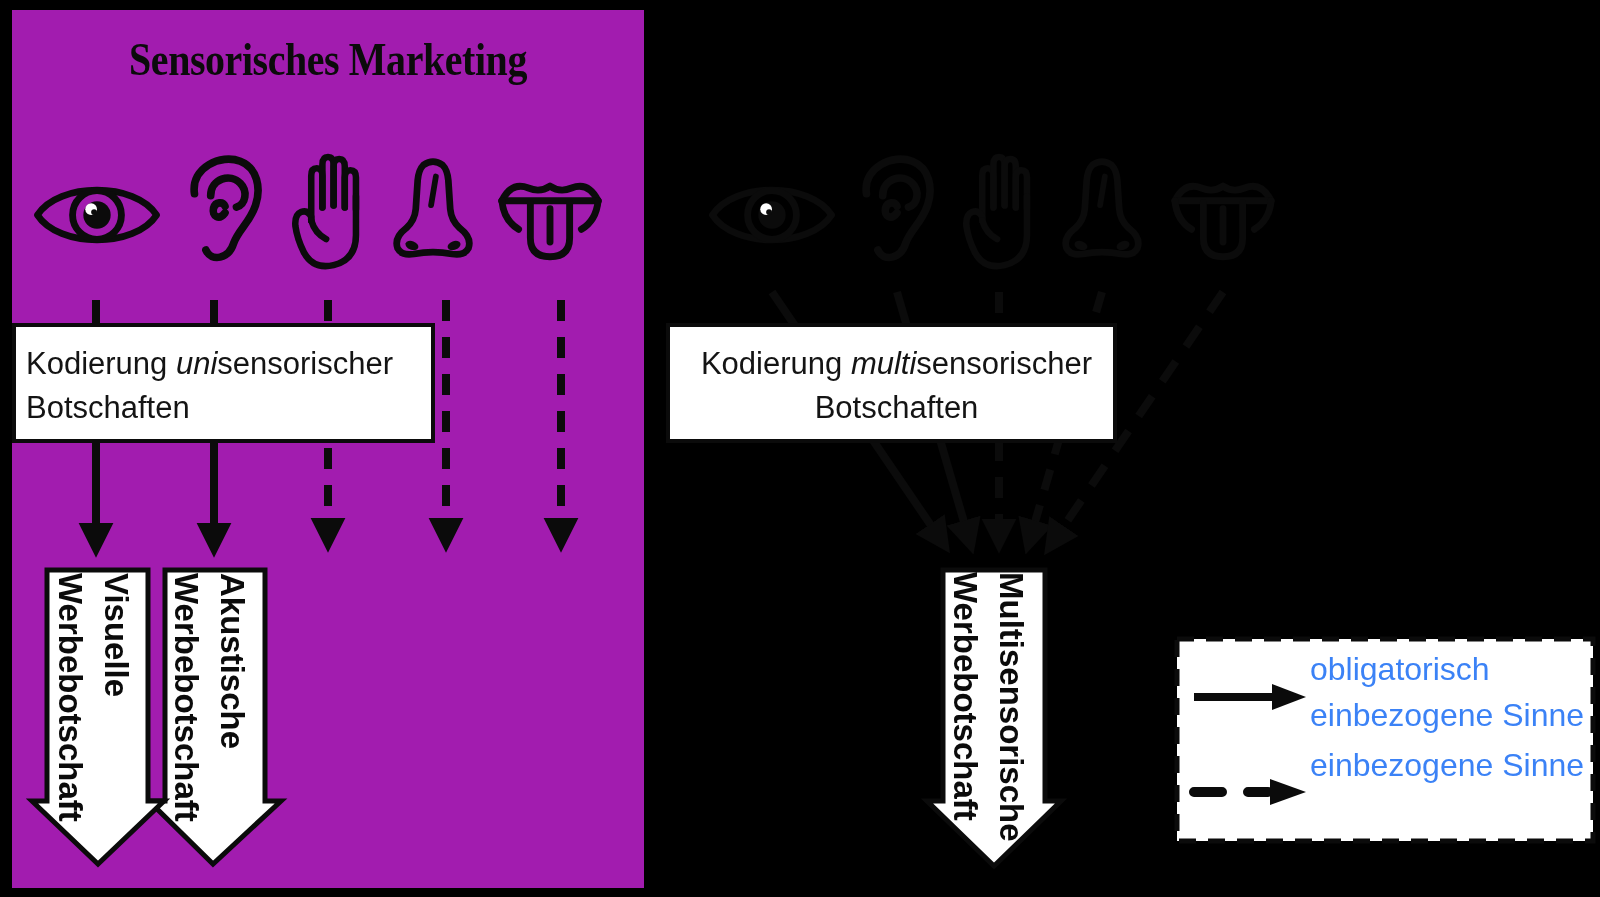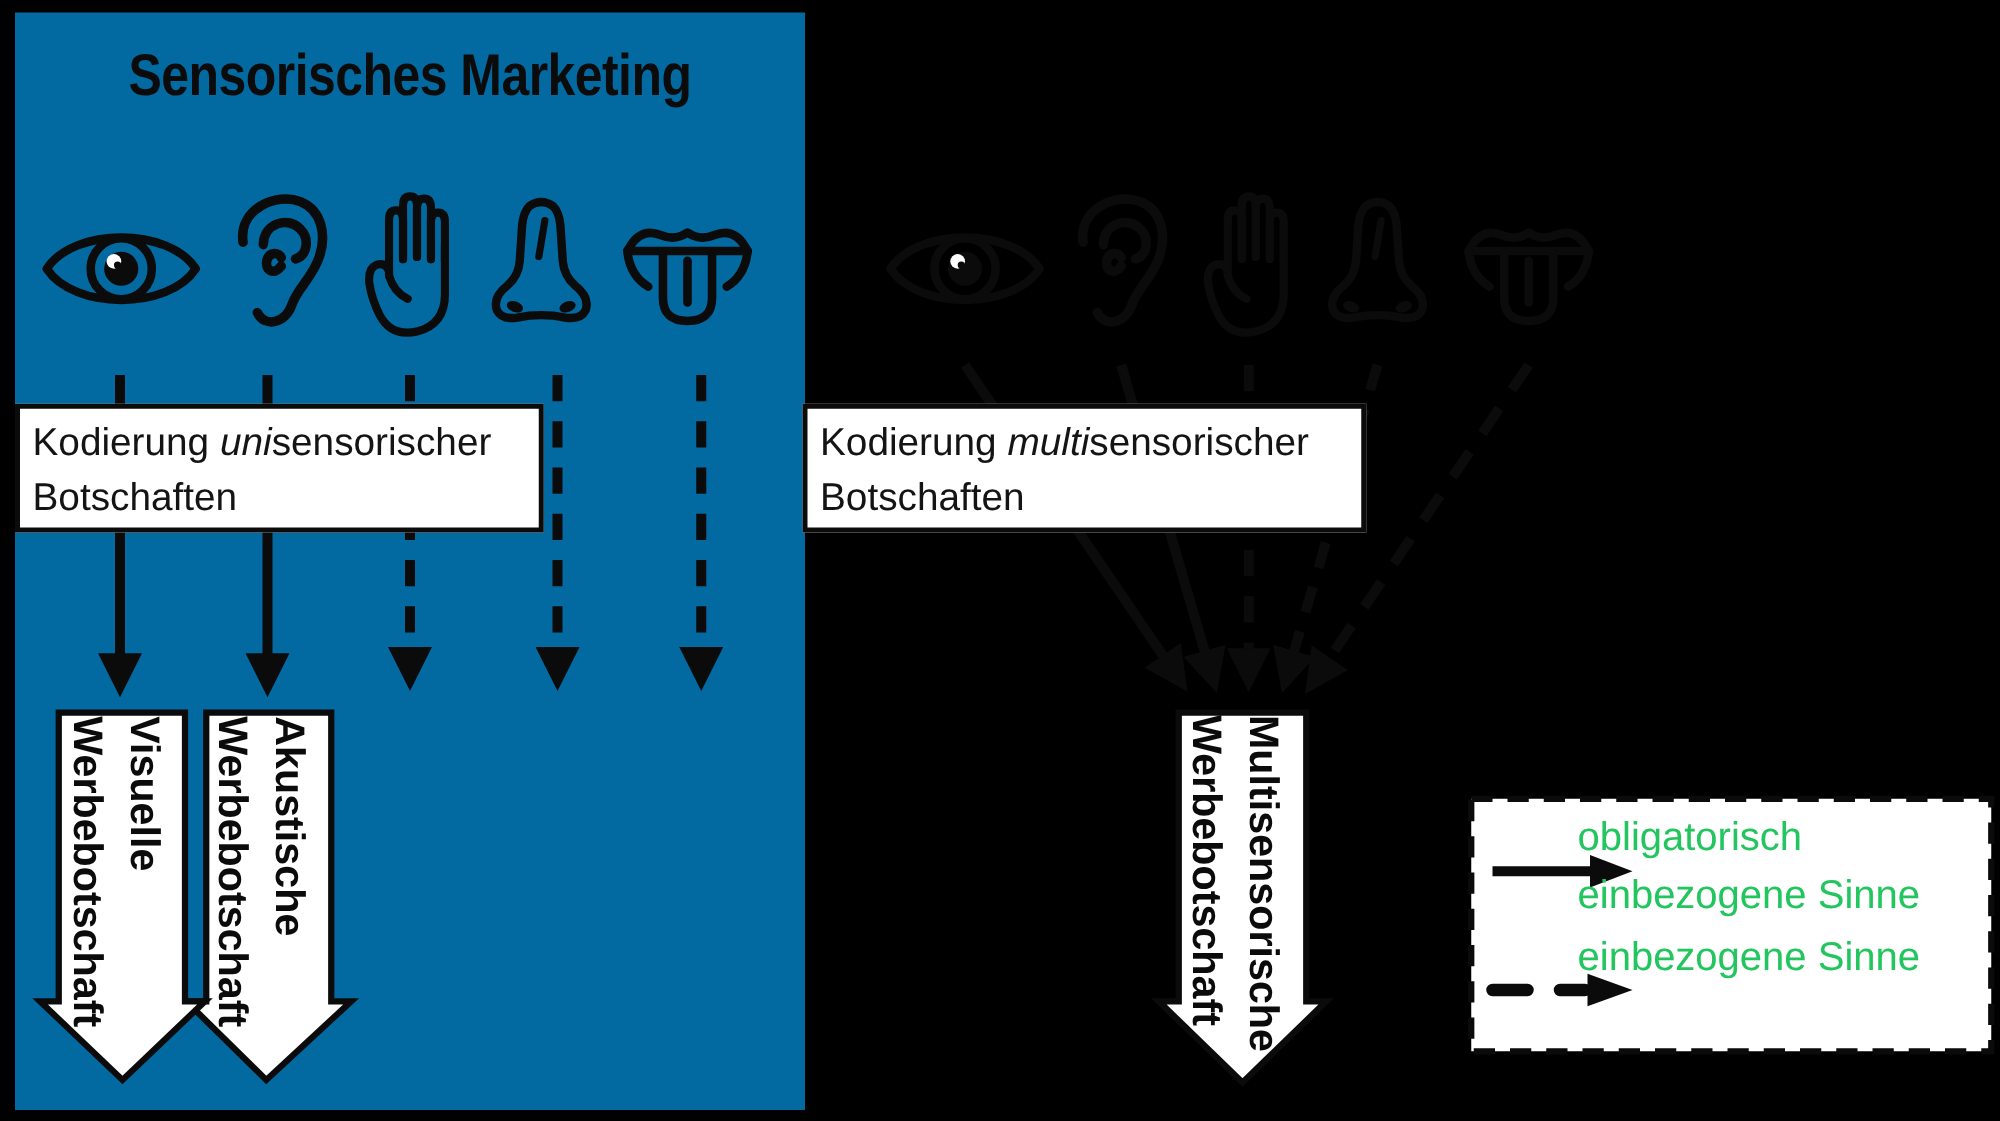--- a/index.html
+++ b/index.html
@@ -12,21 +12,22 @@
     position: relative;
     width: 1600px;
     height: 897px;
     background: #000000;
     overflow: hidden;
   }
   .panel {
     position: absolute;
     top: 10px;
     height: 878px;
-    background: #0369a1;
+    background: #a21caf;
+    font-family: Liberation Serif, serif;
   }
   #left-panel  { left: 12px;  width: 632px; }
   #right-panel { left: 666px; width: 634px; }
   .panel-title {
     position: absolute;
     top: 22px;
     left: 0;
     width: 100%;
     text-align: center;
     font-size: 47px;
@@ -41,55 +42,55 @@
   .lines-layer, .shapes-layer {
     position: absolute;
     left: 0; top: 0;
     width: 1600px; height: 897px;
     pointer-events: none;
   }
   .lines-layer  { z-index: 3; }
   .coding-box {
     position: absolute;
     top: 323px;
-    height: 103px;
+    height: 120px;
     background: #ffffff;
     border: 4px solid #0b0b0b;
     box-sizing: border-box;
     z-index: 4;
     font-size: 31px;
     color: #141414;
     line-height: 44px;
-    padding: 5px 0 0 10px;
+    padding: 15px 0 0 10px;
     white-space: nowrap;
   }
   #coding-box-left  { left: 12px;  width: 423px; }
-  #coding-box-right { left: 642px; width: 451px; }
+  #coding-box-right { left: 666px; width: 451px; text-align: center; }
   .coding-box em { font-style: italic; }
   .shapes-layer { z-index: 5; }
   .rot-label {
     position: absolute;
     z-index: 6;
     transform: rotate(90deg);
     font-size: 33px;
     font-weight: 700;
     color: #0b0b0b;
     line-height: 46px;
     white-space: nowrap;
     text-align: left;
   }
   #label-visuell   { left: -52px; top: 672px; width: 290px; height: 92px; }
   #label-akustisch { left:  64px; top: 672px; width: 290px; height: 92px; }
   #label-multi     { left: 838px; top: 676px; width: 300px; height: 92px; }
   .legend-text {
     position: absolute;
-    left: 1262px;
+    left: 1310px;
     z-index: 7;
     font-size: 32px;
-    color: #22c55e;
+    color: #3b82f6;
     line-height: 46px;
     white-space: nowrap;
   }
   #legend-text-1 { top: 646px; }
   #legend-text-2 { top: 742px; }
 </style>
 </head>
 <body>
 
 <div id="stage">

